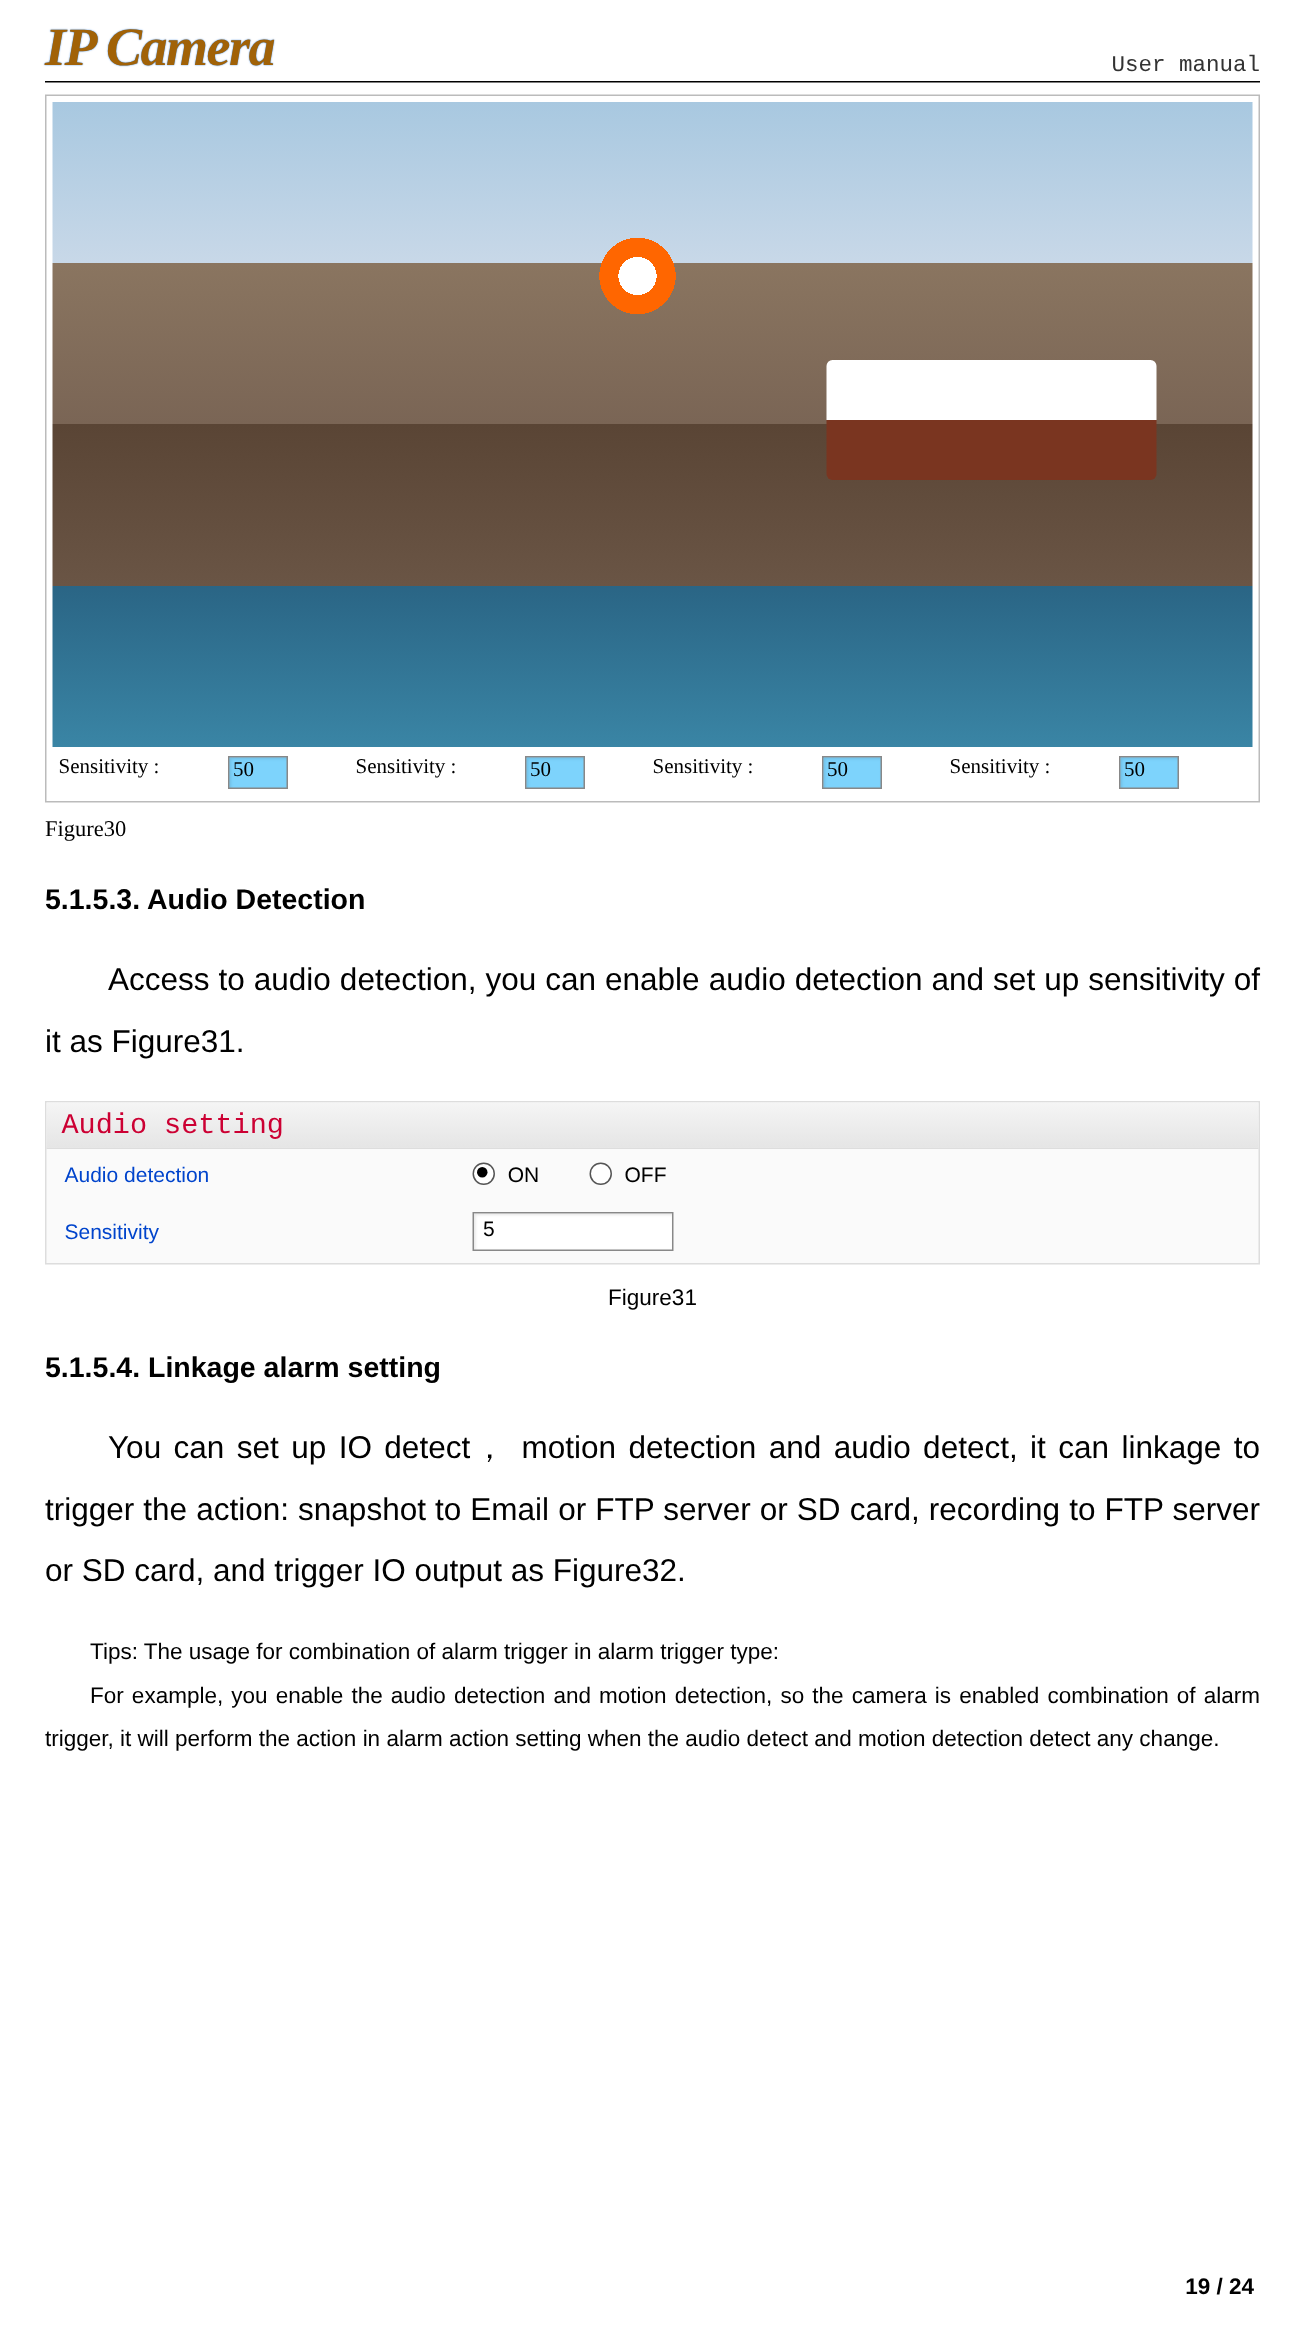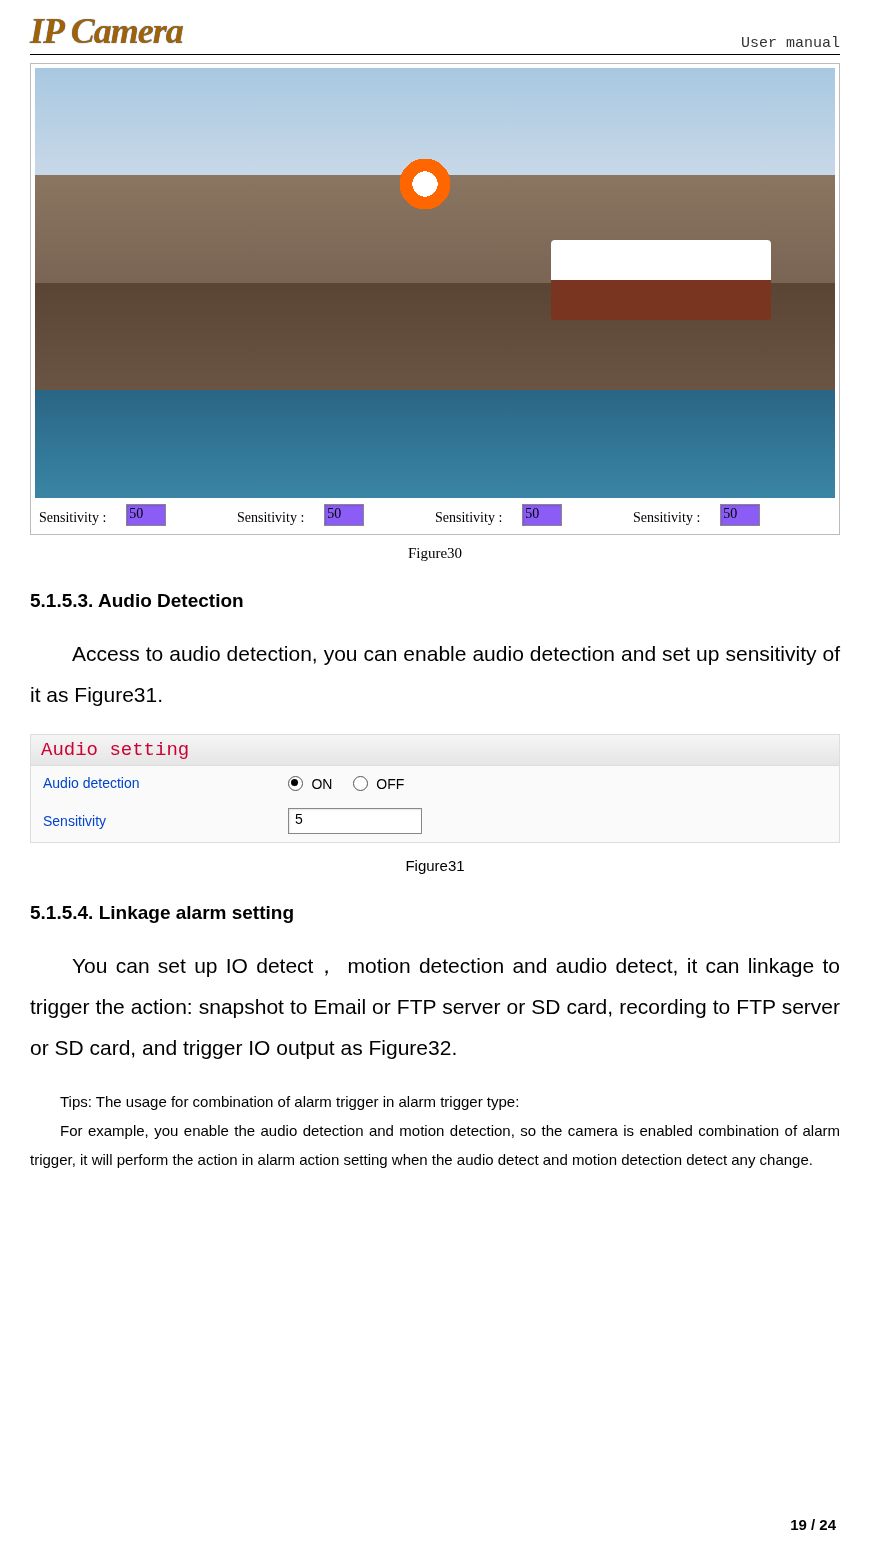--- a/index.html
+++ b/index.html
@@ -94,38 +94,38 @@
   }
   .sens-row {
     display: flex;
     justify-content: space-between;
     margin-top: 6px;
     padding: 0 4px 4px 4px;
   }
   .sens-cell {
     flex: 1;
     display: flex;
-    align-items: flex-end;
+    align-items: flex-start;
     font-size: 14px;
     font-family: "Times New Roman", serif;
+    gap: 40px;
   }
   .sens-input {
     display: inline-block;
     width: 34px;
     height: 18px;
     border: 1px solid #888;
-    margin-left: 20px;
-    background: #8b5cf6;
+    margin-left: 6px;
+    background: #7dd3fc;
     font-size: 14px;
     text-align: left;
     padding: 1px 2px;
     box-shadow: inset 1px 1px 2px rgba(0,0,0,0.1);
   }
   .figure-caption {
-    text-align: center;
     font-family: "SimSun", serif;
     font-size: 15px;
     margin: 10px 0 28px 0;
   }
   .figure-caption2 {
     text-align: center;
     font-size: 15px;
     margin: 14px 0 28px 0;
   }
   h2 {
@@ -160,20 +160,21 @@
     padding: 4px 10px;
     font-size: 19px;
     color: #cc0033;
     font-family: Liberation Mono, monospace;
     border-bottom: 1px solid #ddd;
   }
   .audio-row {
     display: flex;
     align-items: center;
     padding: 8px 12px;
+    gap: 27px;
   }
   .audio-label {
     width: 245px;
     color: #0044cc;
     font-size: 14px;
     font-family: Arial, sans-serif;
   }
   .radio-dot {
     display:inline-block;
     width:13px; height:13px;
@@ -187,21 +188,21 @@
   .radio-dot.on::after {
     content:"";
     position:absolute;
     top:2px;left:2px;
     width:7px;height:7px;
     background:#000;
     border-radius:50%;
   }
   .radio-text {
     font-size:14px;
-    margin-right:16px;
+    margin-right:29px;
     vertical-align:middle;
   }
   .sens-field {
     display:inline-block;
     width:120px;
     height:20px;
     border:1px solid #888;
     background:#fff;
     font-size:14px;
     padding:2px 6px;

